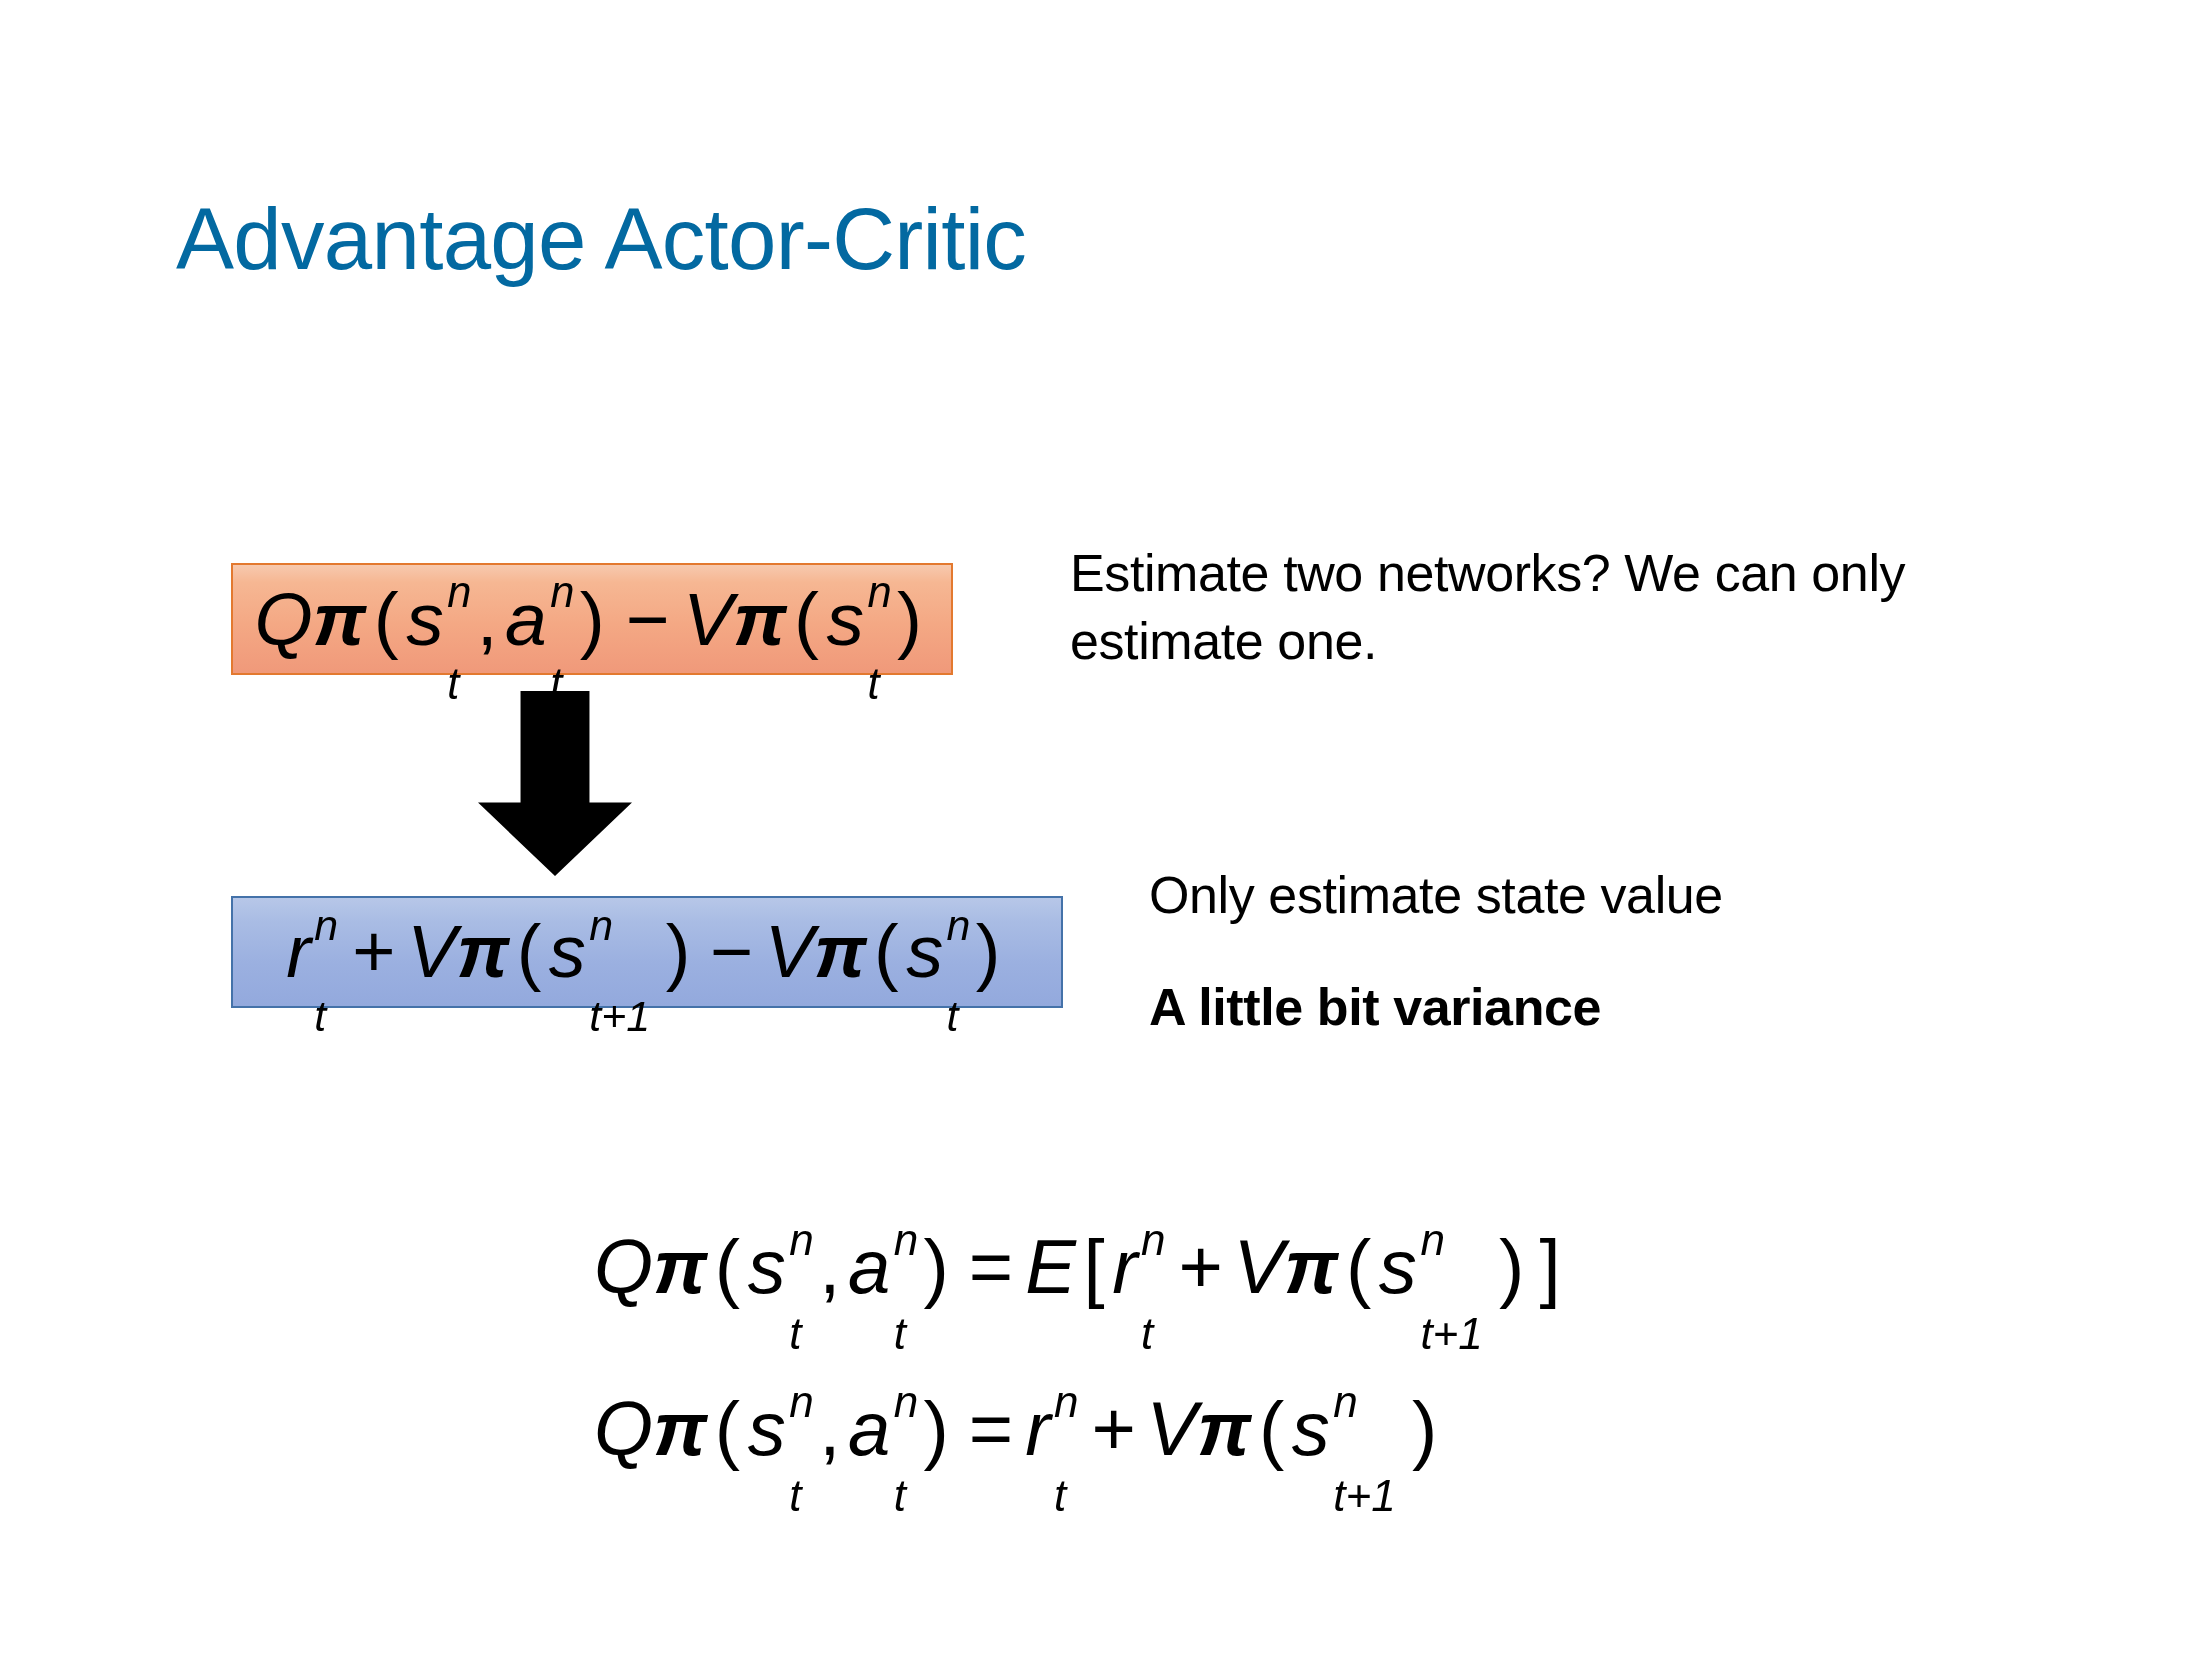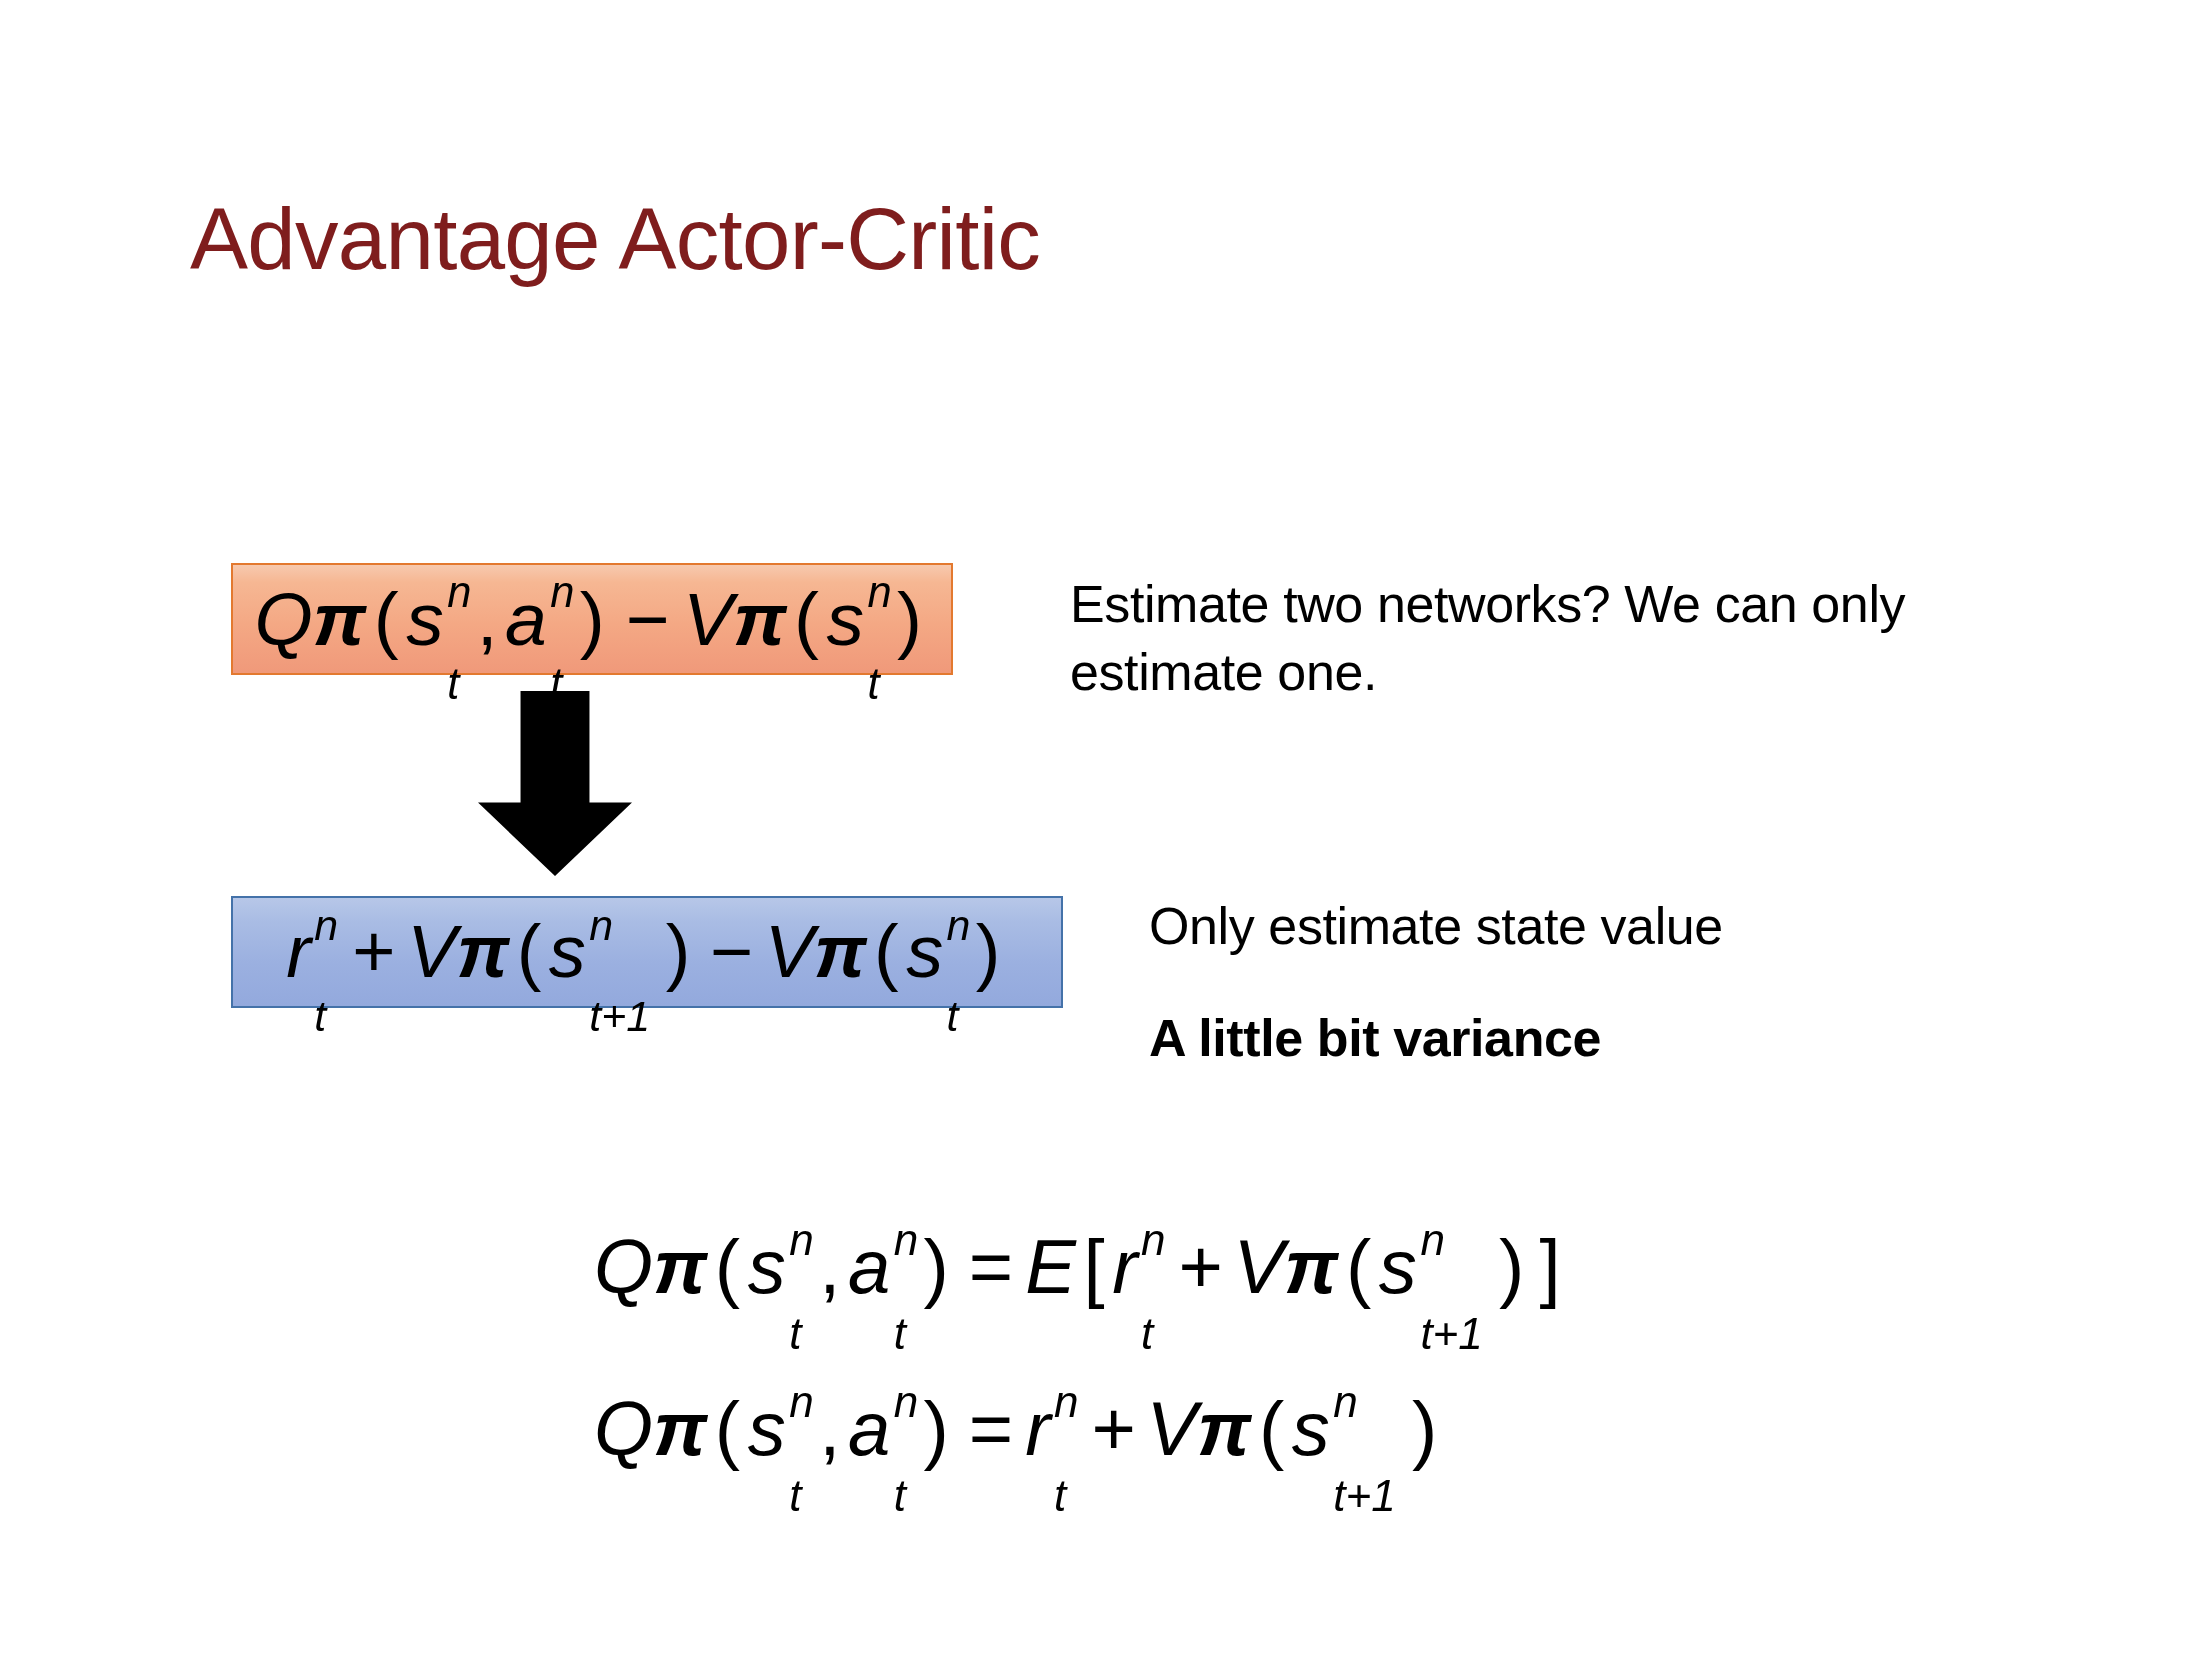--- a/index.html
+++ b/index.html
@@ -15,27 +15,27 @@
     position: relative;
     width: 2205px;
     height: 1654px;
     background: #ffffff;
     overflow: hidden;
   }
 
   
   #slide-title {
     position: absolute;
-    left: 190px;
+    left: 176px;
     top: 190px;
     font-family: "Liberation Sans", sans-serif;
     font-weight: 400;
     font-size: 87px;
     line-height: 1.12;
-    color: #7f1d1d;
+    color: #0369a1;
     white-space: nowrap;
     letter-spacing: -0.7px;
     text-align: right;
   }
 
   
   .formula-box {
     position: absolute;
     box-sizing: border-box;
     display: flex;
@@ -106,21 +106,20 @@
 
   
   .note {
     position: absolute;
     color: #000000;
     font-family: "Liberation Sans", sans-serif;
     font-weight: 400;
     font-size: 52px;
     line-height: 1.30;
     letter-spacing: -0.4px;
-    margin-top: 31px;
   }
   #note-top {
     left: 1070px;
     top: 540px;
     width: 956px;
   }
   #note-mid {
     left: 1149px;
     top: 862px;
     width: 956px;

